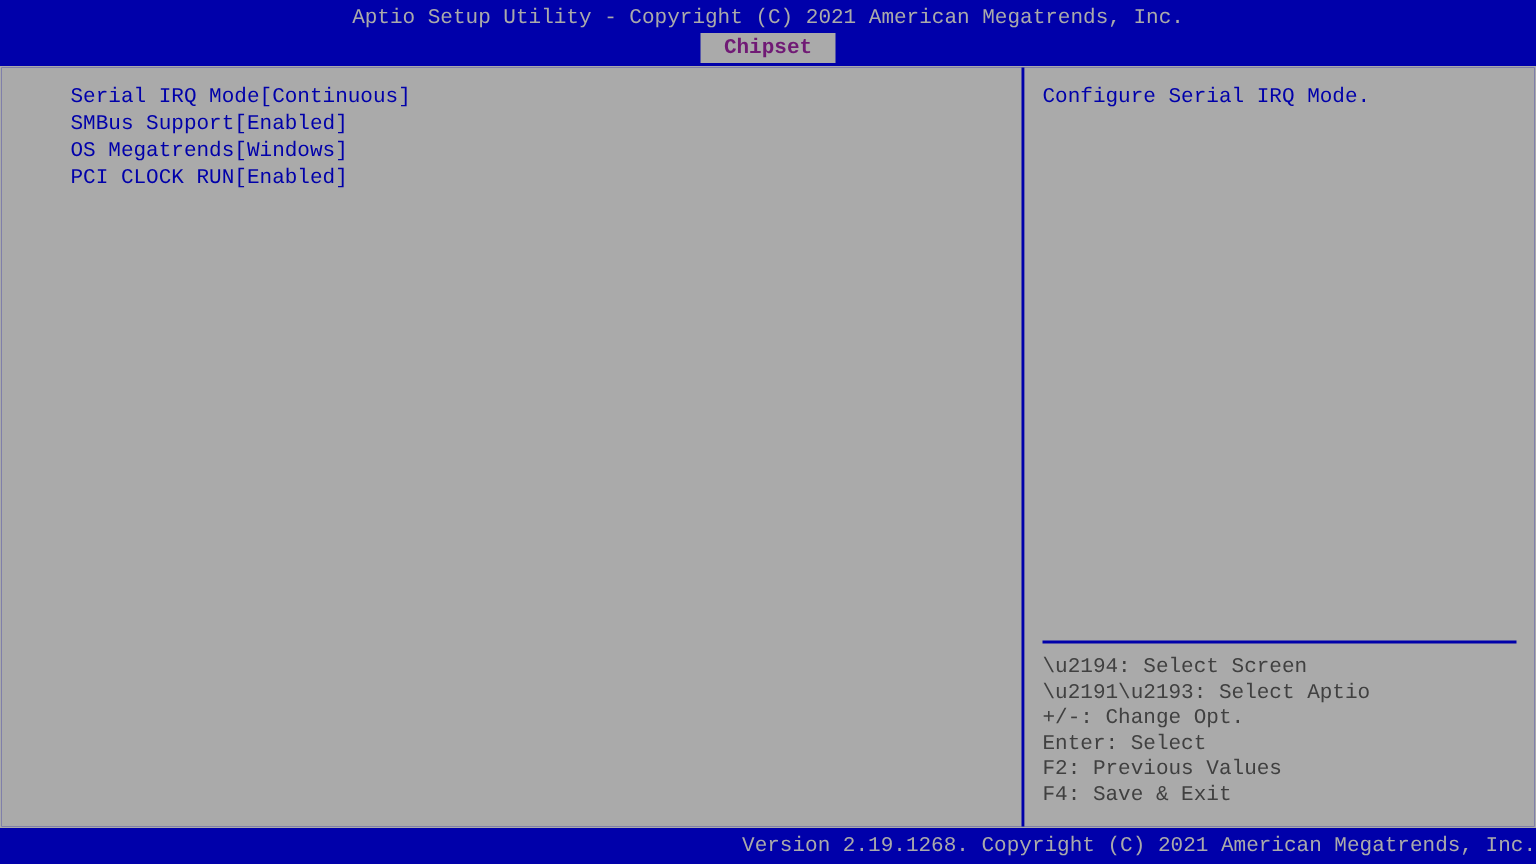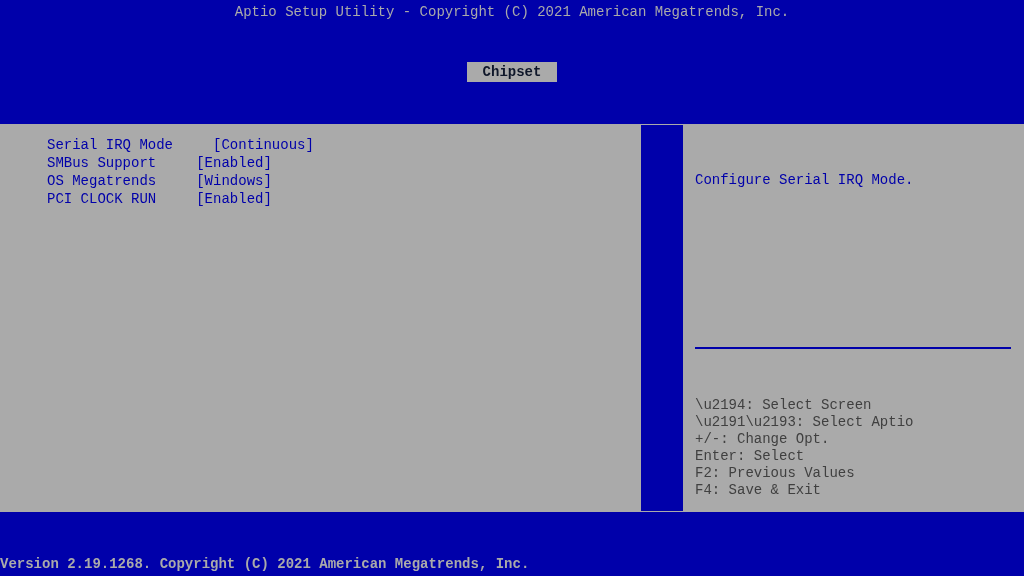--- a/index.html
+++ b/index.html
@@ -1,19 +1,18 @@
 <!DOCTYPE html>
 <html><head>
   <meta charset="utf-8">
   <style>
     * {
       margin: 0;
       padding: 0;
       box-sizing: border-box;
-      gap: 40px;
     }
 
     body {
       width: 1024px;
       height: 576px;
       background-color: #0000aa;
       font-family: 'Courier New', Courier, monospace;
       font-size: 14px;
       color: #aaaaaa;
       overflow: hidden;
@@ -37,21 +36,21 @@
 
     #tab-bar {
       display: flex;
       justify-content: center;
       background-color: #0000aa;
       padding: 2px 0;
     }
 
     .tab-active {
       background-color: #aaaaaa;
-      color: #0f172a;
+      color: #701a75;
       padding: 2px 16px;
       font-size: 14px;
       font-weight: bold;
     }
 
     #main-content {
       display: flex;
       flex: 1;
       border: 1px solid #aaaaaa;
       margin: 0 0;
@@ -90,39 +89,37 @@
       flex-direction: column;
     }
 
     #help-text {
       flex: 1;
       font-size: 14px;
       color: #0000aa;
       border-bottom: 2px solid #0000aa;
       padding-bottom: 8px;
       margin-bottom: 8px;
-      margin-top: 35px;
     }
 
     #key-help {
       font-size: 14px;
       color: #404040;
     }
 
     .key-line {
       margin-bottom: 1px;
     }
 
     #footer {
       background-color: #0000aa;
       color: #aaaaaa;
-      text-align: left;
+      text-align: right;
       padding: 4px 0;
       font-size: 14px;
-      font-weight: bold;
     }
   </style>
 </head>
 <body>
 
 <div id="app">
 
   <div id="header">
     <span>Aptio Setup Utility - Copyright (C) 2021 American Megatrends, Inc.</span>
   </div>

